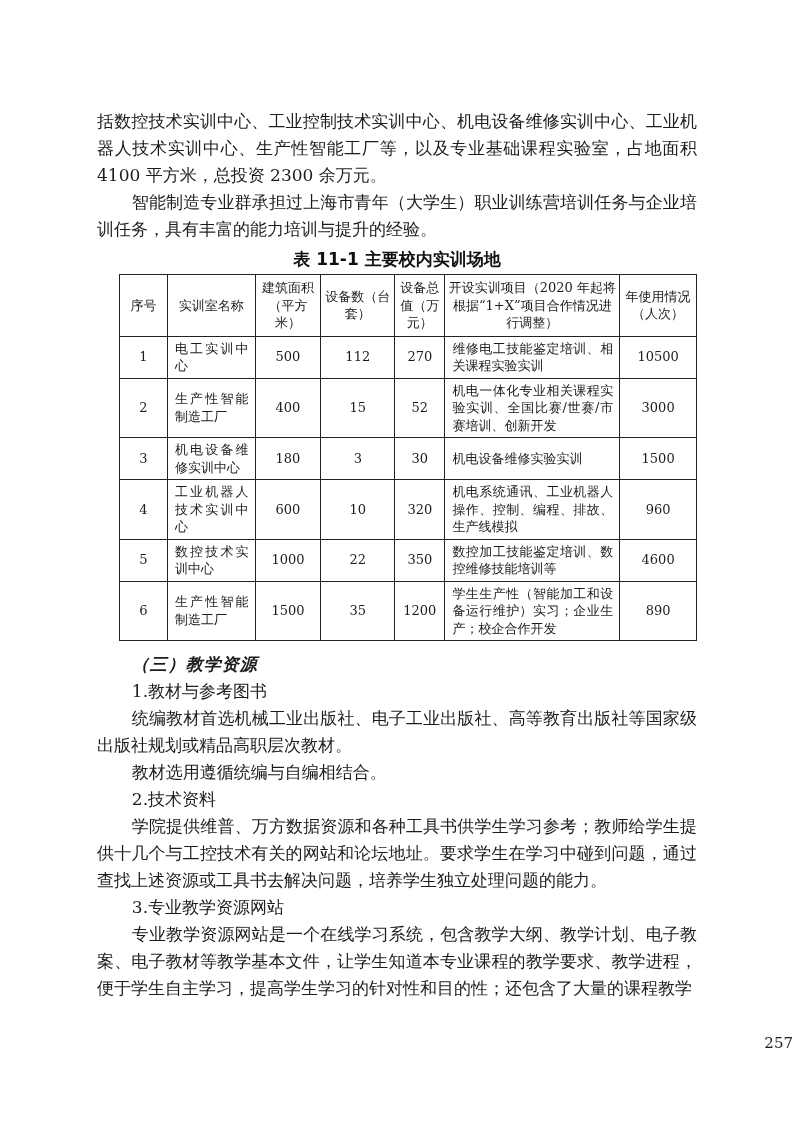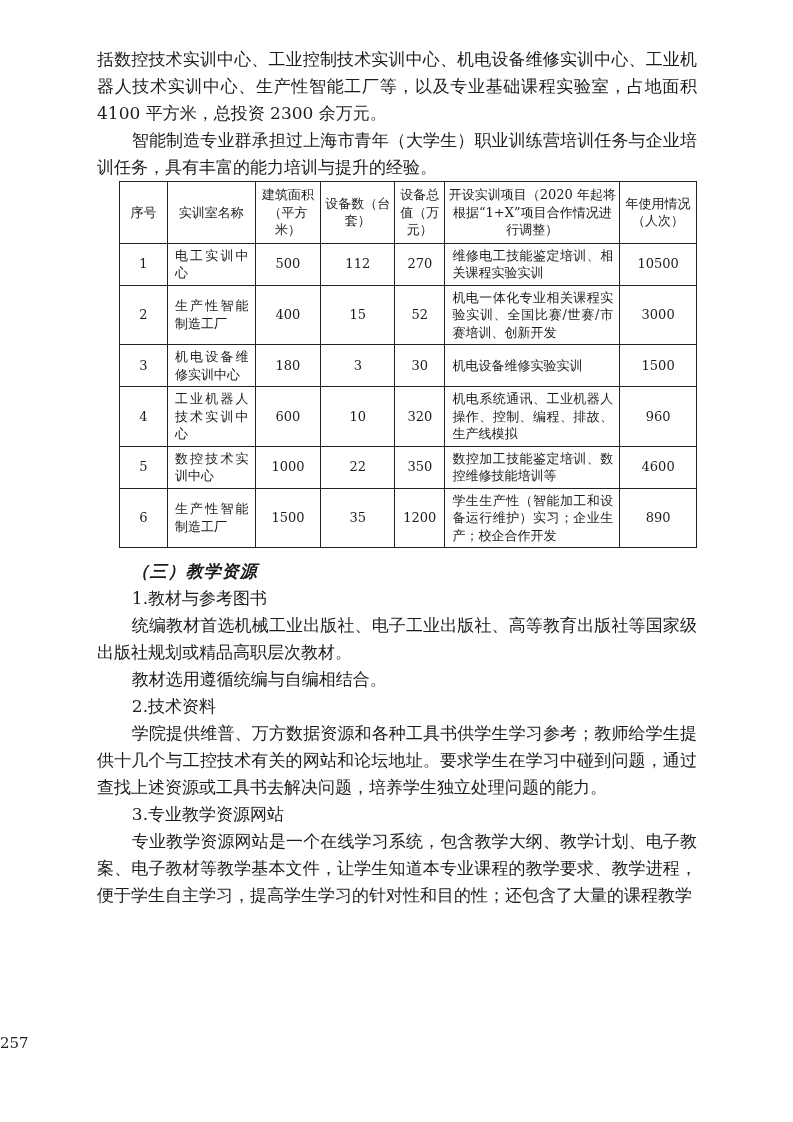--- a/index.html
+++ b/index.html
@@ -13,21 +13,21 @@
     position: relative;
     font-family: "DejaVu Serif", "Liberation Serif", serif;
     color: #1c1c1c;
     overflow: hidden;
   }
   .page {
     position: absolute;
     top: 0; left: 0;
     width: 793px;
     height: 1122px;
-    padding-top: 46px;
+    padding-top: 108px;
     box-sizing: border-box;
   }
   .content {
     width: 600px;
     margin-left: 97px;
   }
   .content p {
     margin: 0;
     font-size: 17px;
     line-height: 27px;
@@ -77,37 +77,38 @@
     text-align: left;
     padding-left: 7px;
     padding-right: 6px;
     text-align: justify;
   }
   .page-number {
     position: absolute;
     top: 1033px;
     left: 0;
     width: 793px;
-    text-align: left;
+    text-align: right;
     font-size: 15px;
     line-height: 20px;
   }
   .sections { margin-top: 6px; }
 </style>
 </head>
 <body>
 
 <div class="page">
   <div class="content">
 
     <div id="introParas">
         <p class="noindent">括数控技术实训中心、工业控制技术实训中心、机电设备维修实训中心、工业机器人技术实训中心、生产性智能工厂等，以及专业基础课程实验室，占地面积 4100 平方米，总投资 2300 余万元。</p>
         <p class="indent">智能制造专业群承担过上海市青年（大学生）职业训练营培训任务与企业培训任务，具有丰富的能力培训与提升的经验。</p>
       </div>
 
+    <div class="table-title">表 11-1 主要校内实训场地</div>
 
     <table class="facilities">
       <colgroup>
         <col style="width:8.3%">
         <col style="width:15.2%">
         <col style="width:11.4%">
         <col style="width:12.8%">
         <col style="width:8.7%">
         <col style="width:30.3%">
         <col style="width:13.3%">

